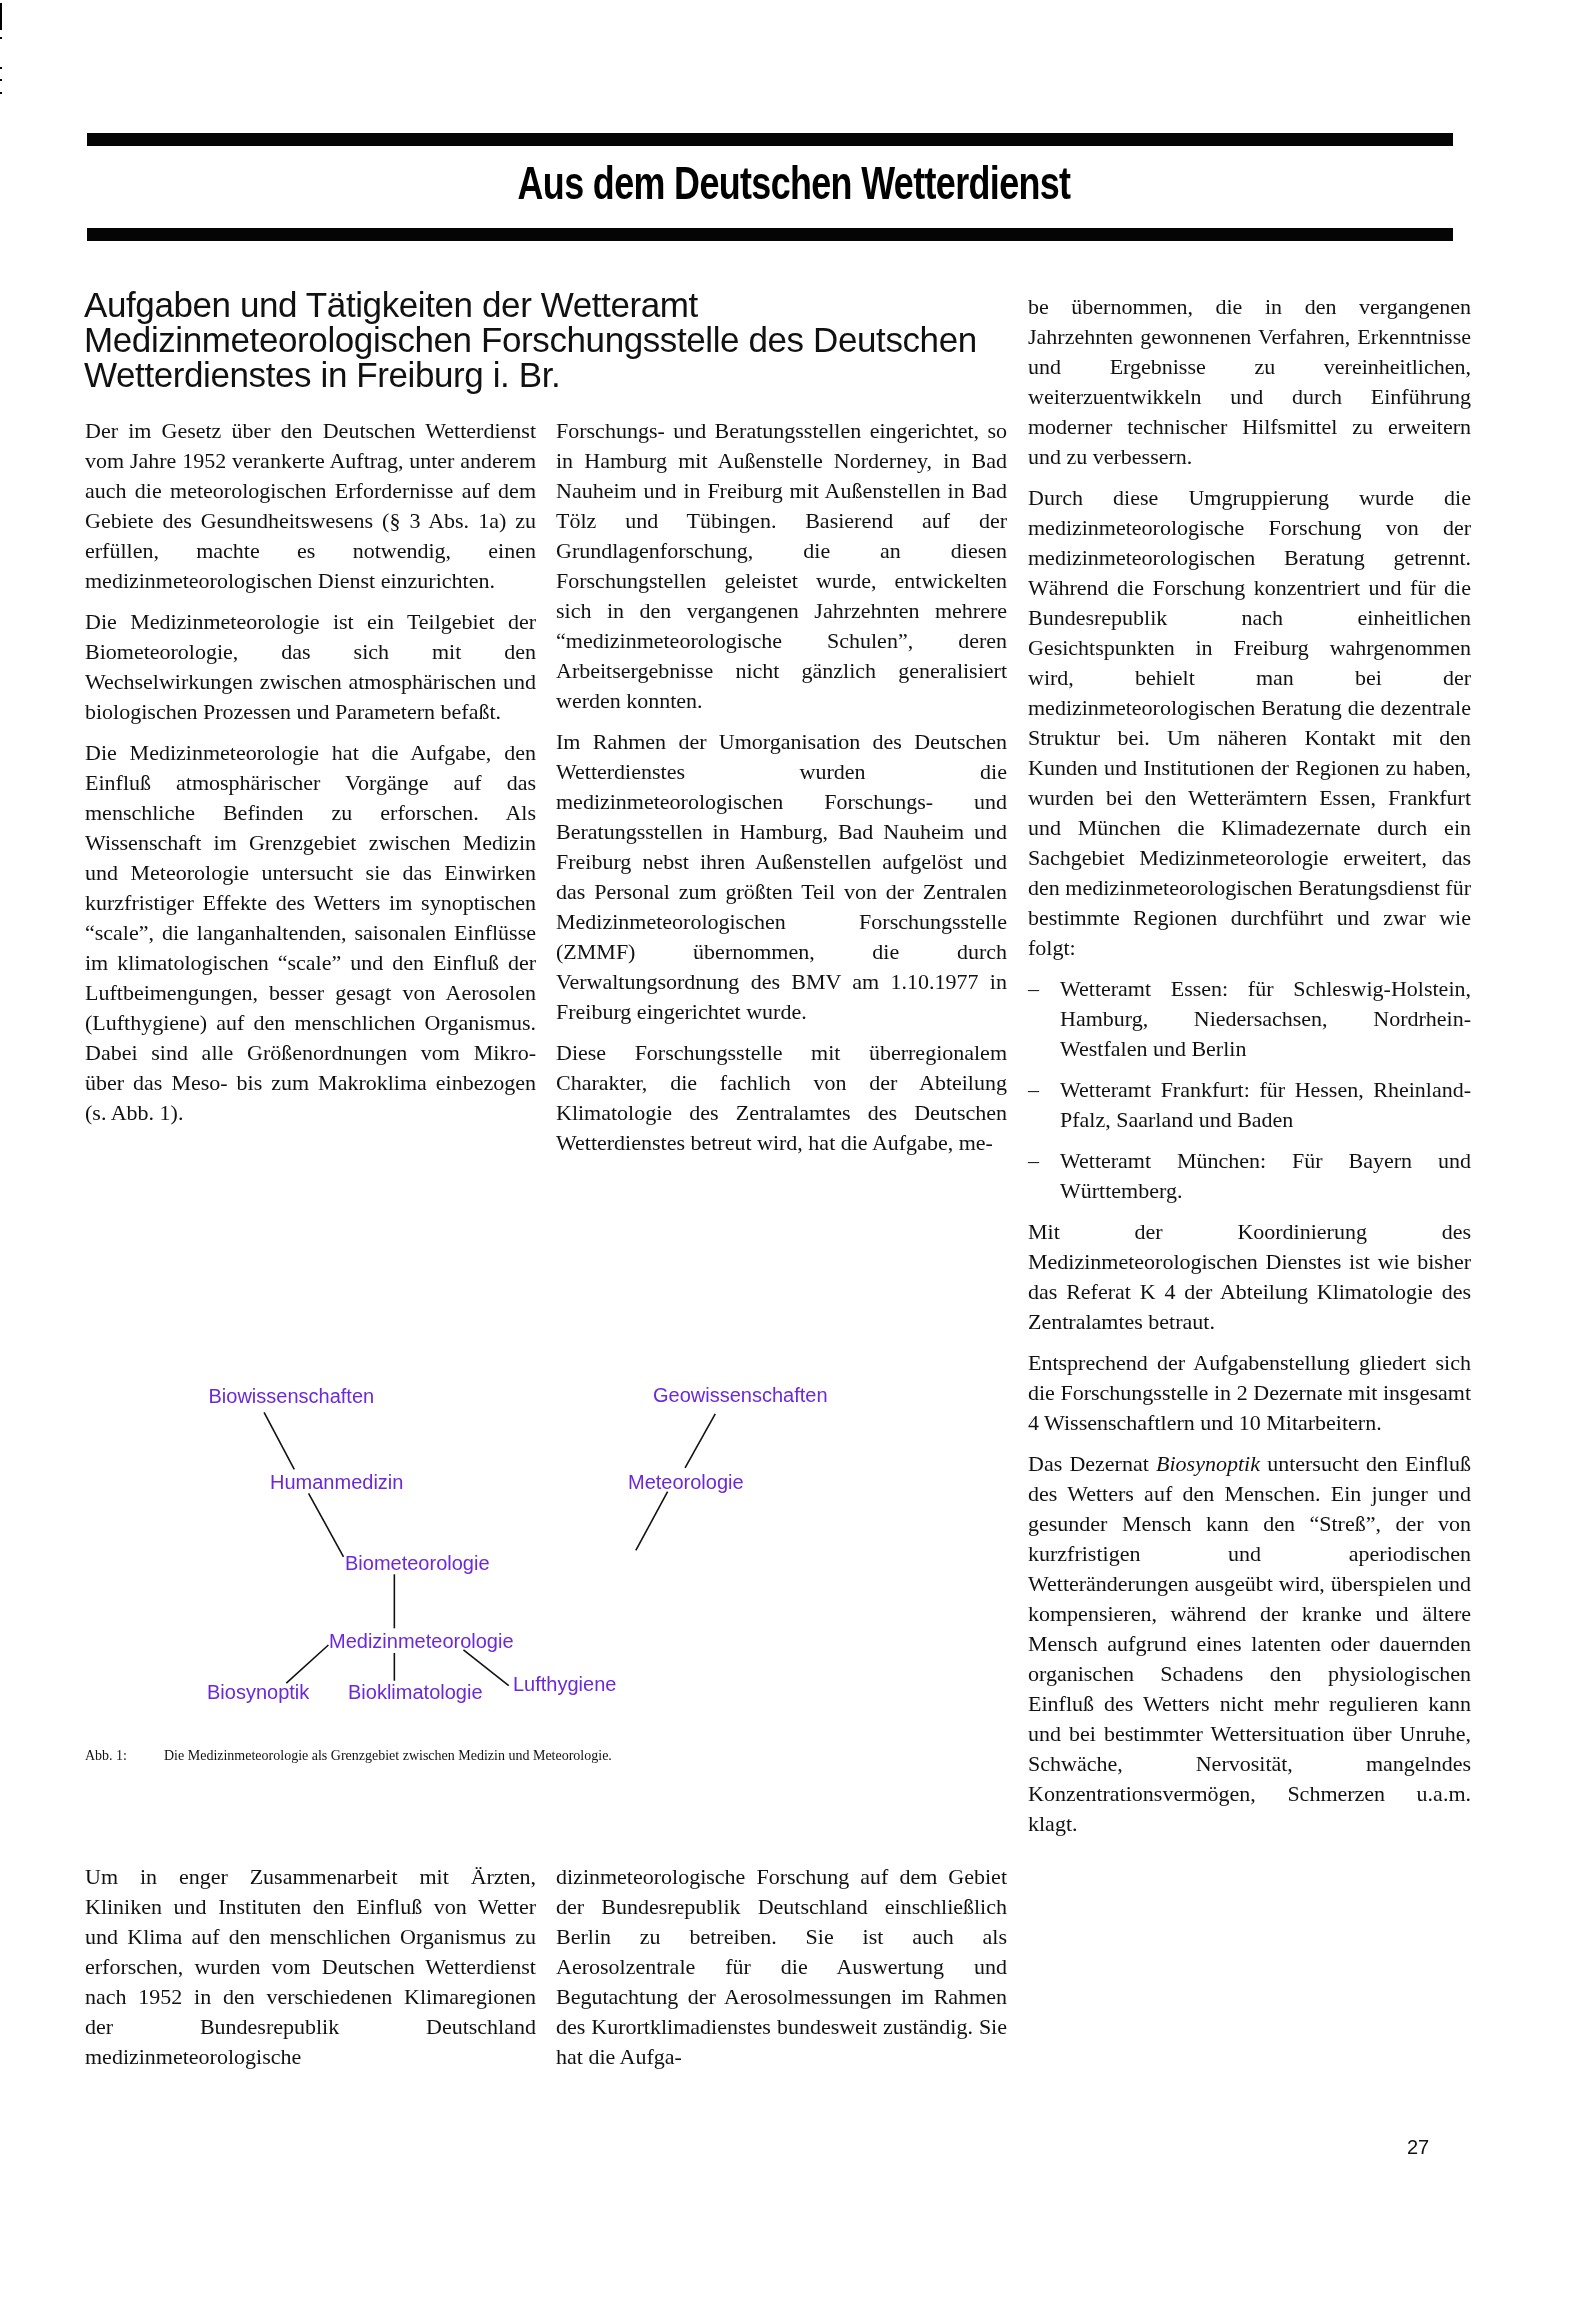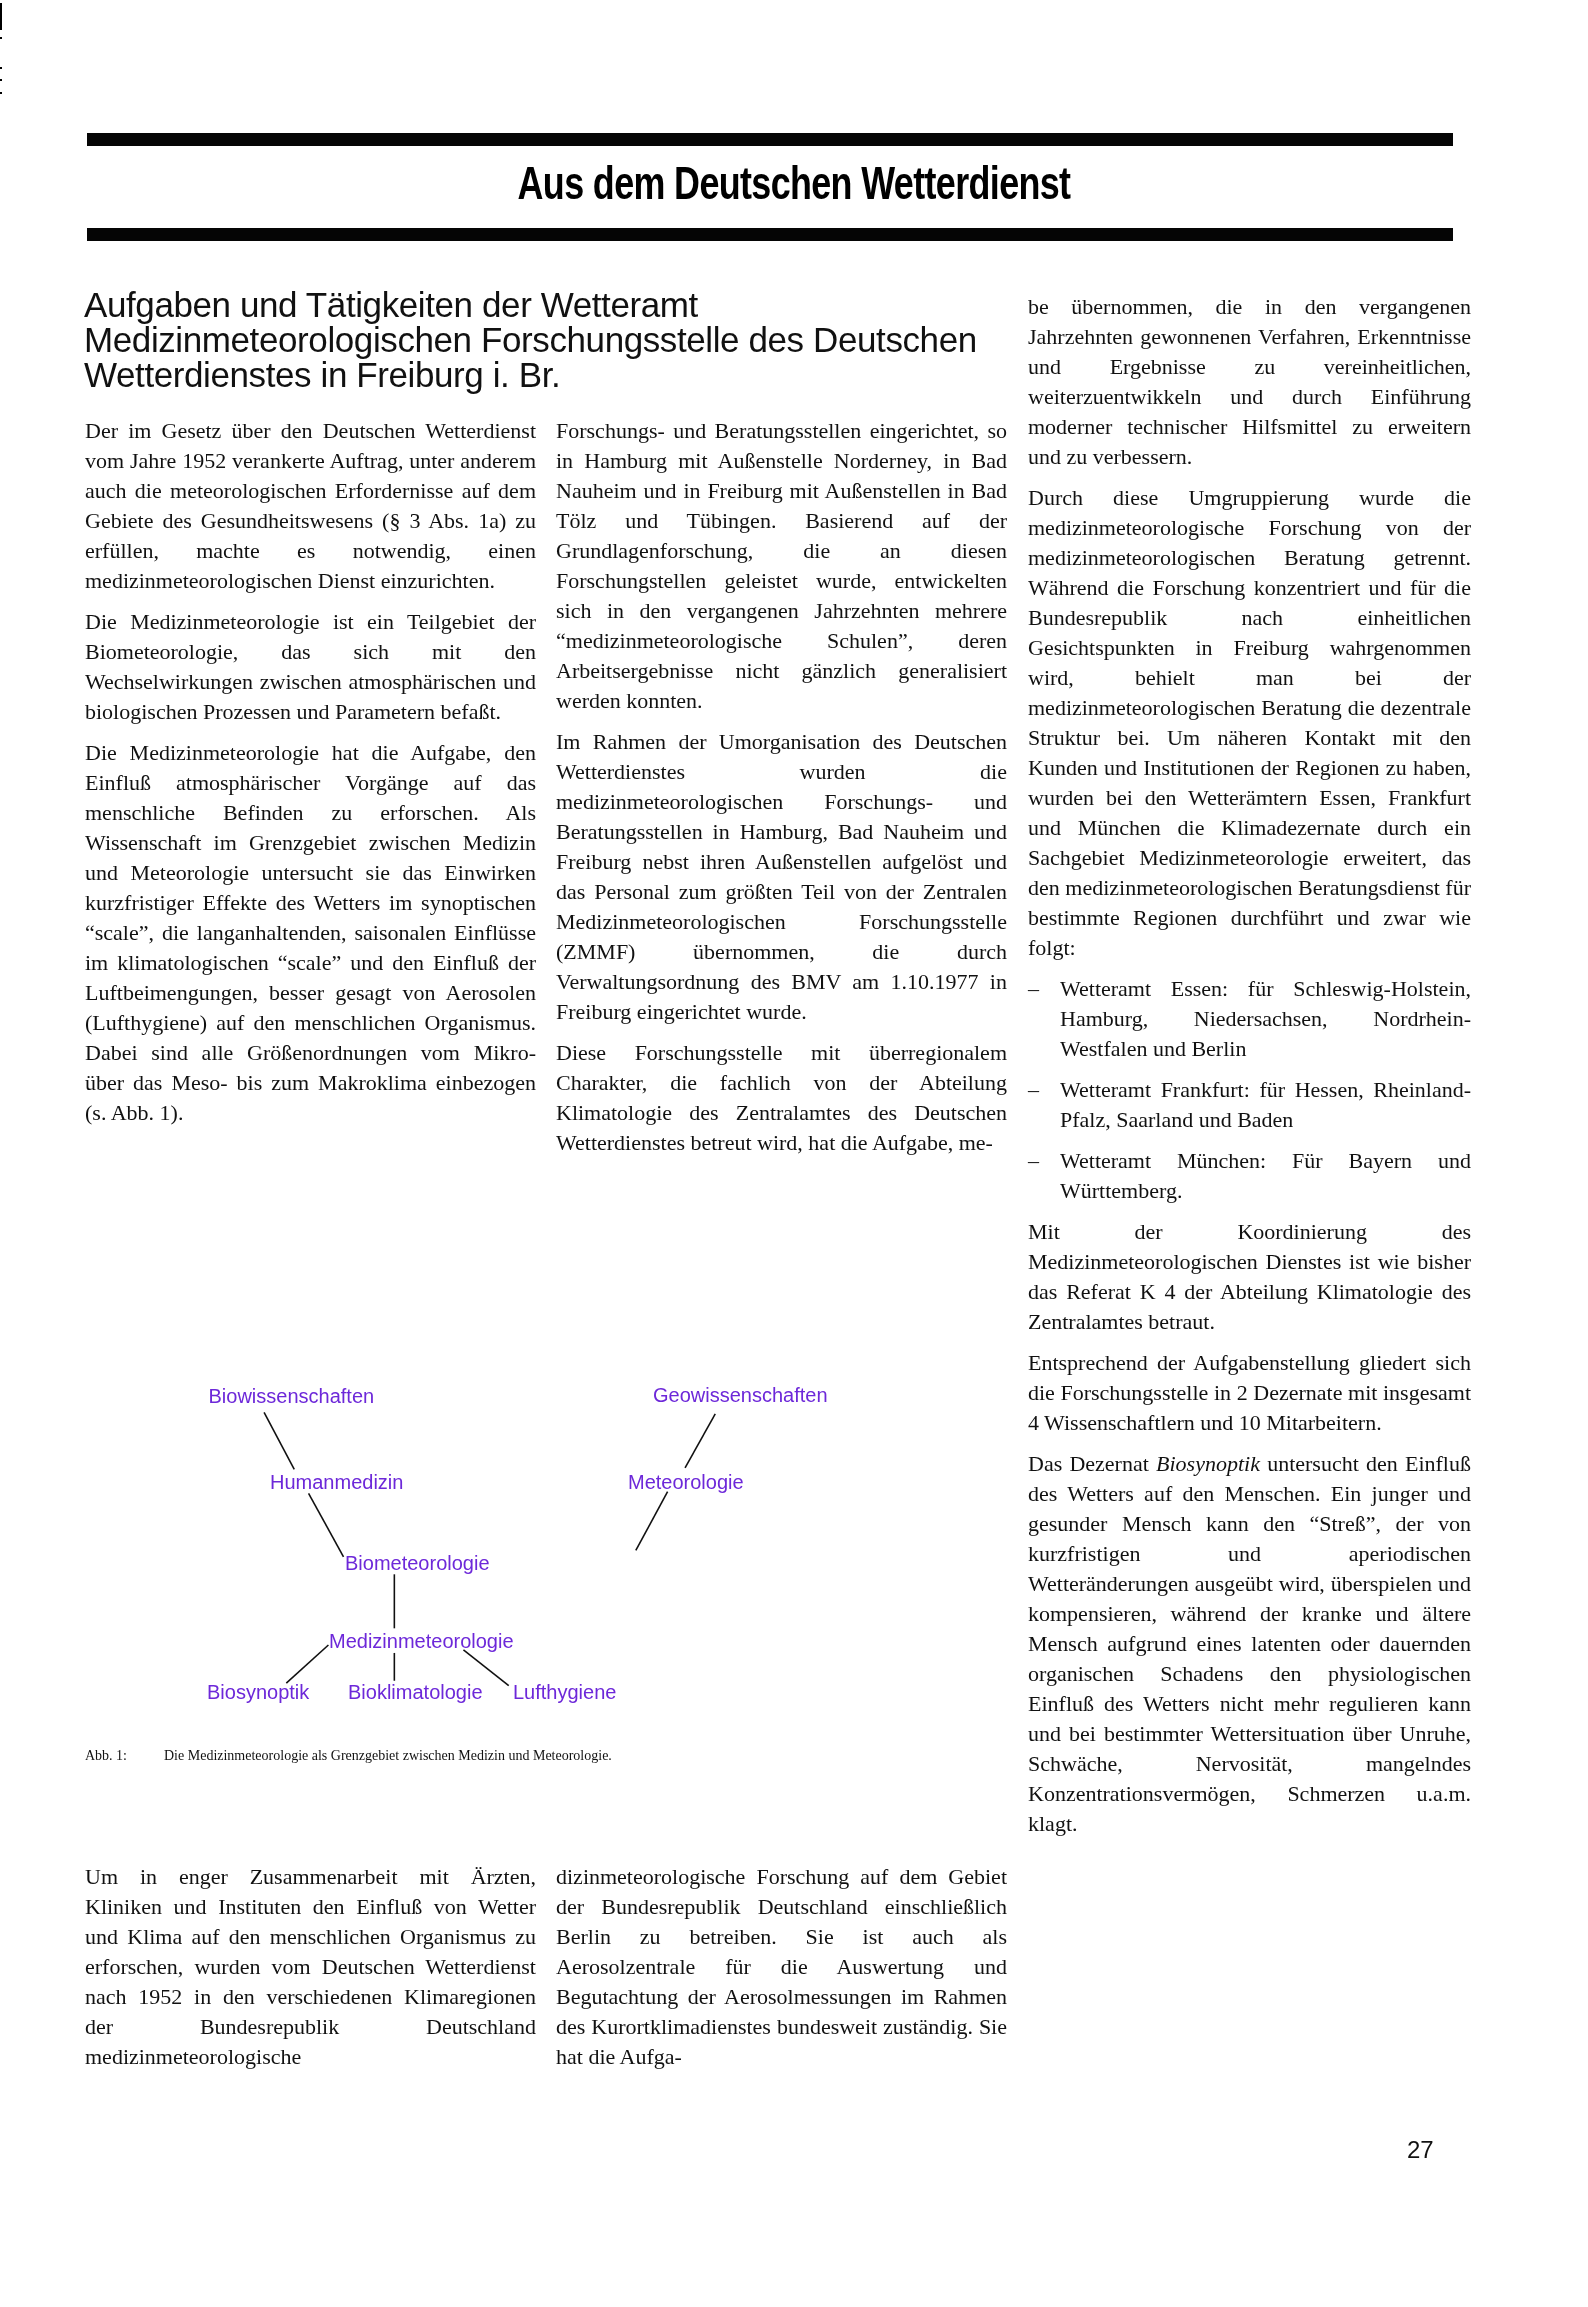--- a/index.html
+++ b/index.html
@@ -55,21 +55,21 @@
   .caption {
     position: absolute; left: 85px; top: 1741px; width: 921px;
     font-family: "Liberation Serif", "DejaVu Serif", serif; font-size: 14px; line-height: 29px;
     display: flex;
   }
   .caption .label { width: 79px; flex: none; }
   .caption .text { flex: 1; }
 
   .page-number {
     position: absolute; left: 1407px; top: 2136px;
-    font-family: "Liberation Sans", "DejaVu Sans", sans-serif; font-size: 24px;
+    font-family: "Liberation Sans", "DejaVu Sans", sans-serif; font-size: 20px;
   }
 </style>
 </head>
 <body>
 
 <div class="edge-marks">
   <div class="tick" style="top:3.2px;height:27px;"></div>
   <div class="tick" style="top:37px;height:2.4px;"></div>
   <div class="tick" style="top:67px;height:2.4px;"></div>
   <div class="tick" style="top:79px;height:2.4px;"></div>
@@ -132,21 +132,21 @@
     </g>
   </svg>
   <div class="node" style="left:17.5px;top:19px;">Biowissenschaften</div>
   <div class="node" style="left:462px;top:17.5px;">Geowissenschaften</div>
   <div class="node" style="left:79px;top:105px;">Humanmedizin</div>
   <div class="node" style="left:437px;top:105px;">Meteorologie</div>
   <div class="node" style="left:154px;top:186px;">Biometeorologie</div>
   <div class="node" style="left:138px;top:264px;">Medizinmeteorologie</div>
   <div class="node" style="left:16px;top:315px;">Biosynoptik</div>
   <div class="node" style="left:157px;top:315px;">Bioklimatologie</div>
-  <div class="node" style="left:322px;top:315px;">Lufthygiene</div>
+  <div class="node" style="left:322px;top:307px;">Lufthygiene</div>
 </div>
 
 <div class="caption">
   <span class="label">Abb. 1:</span>
   <span class="text">Die Medizinmeteorologie als Grenzgebiet zwischen Medizin und Meteorologie.</span>
 </div>
 
 <div class="col col1b">
   <p>Um in enger Zusammenarbeit mit Ärzten, Kliniken und Instituten den Einfluß von Wetter und Klima auf den menschlichen Organismus zu erforschen, wurden vom Deutschen Wetterdienst nach 1952 in den verschiedenen Klimaregionen der Bundesrepublik Deutschland medizinmeteorologische</p>
 </div>

